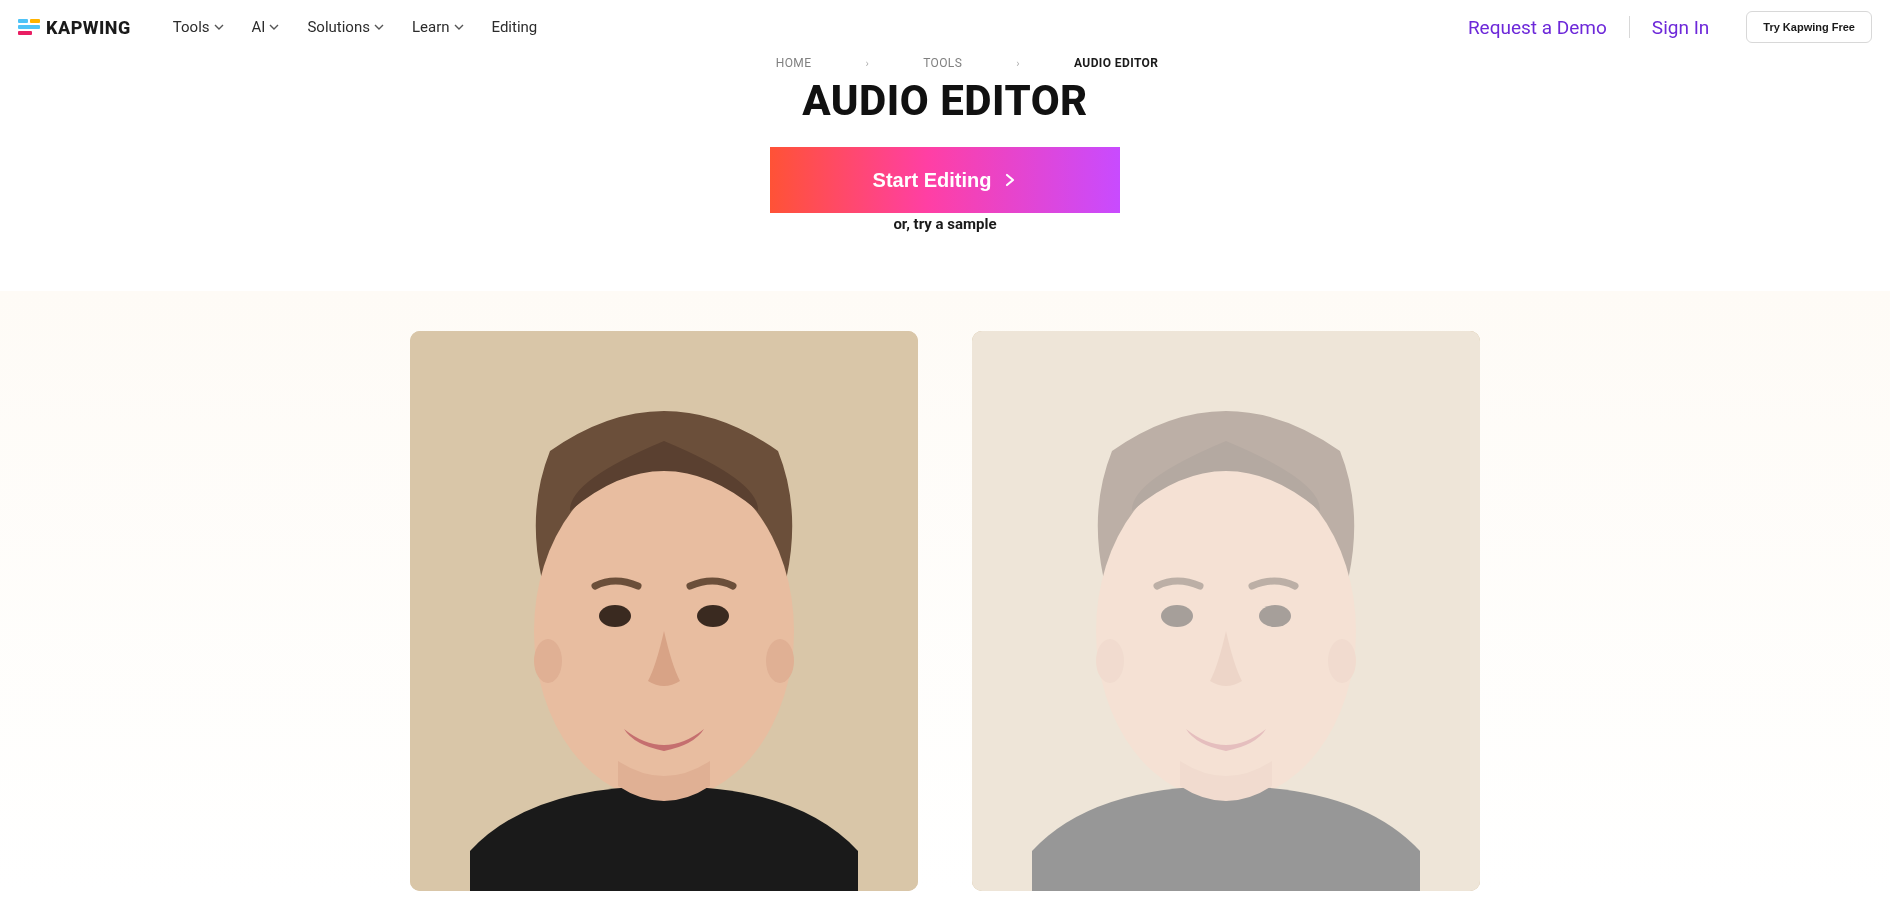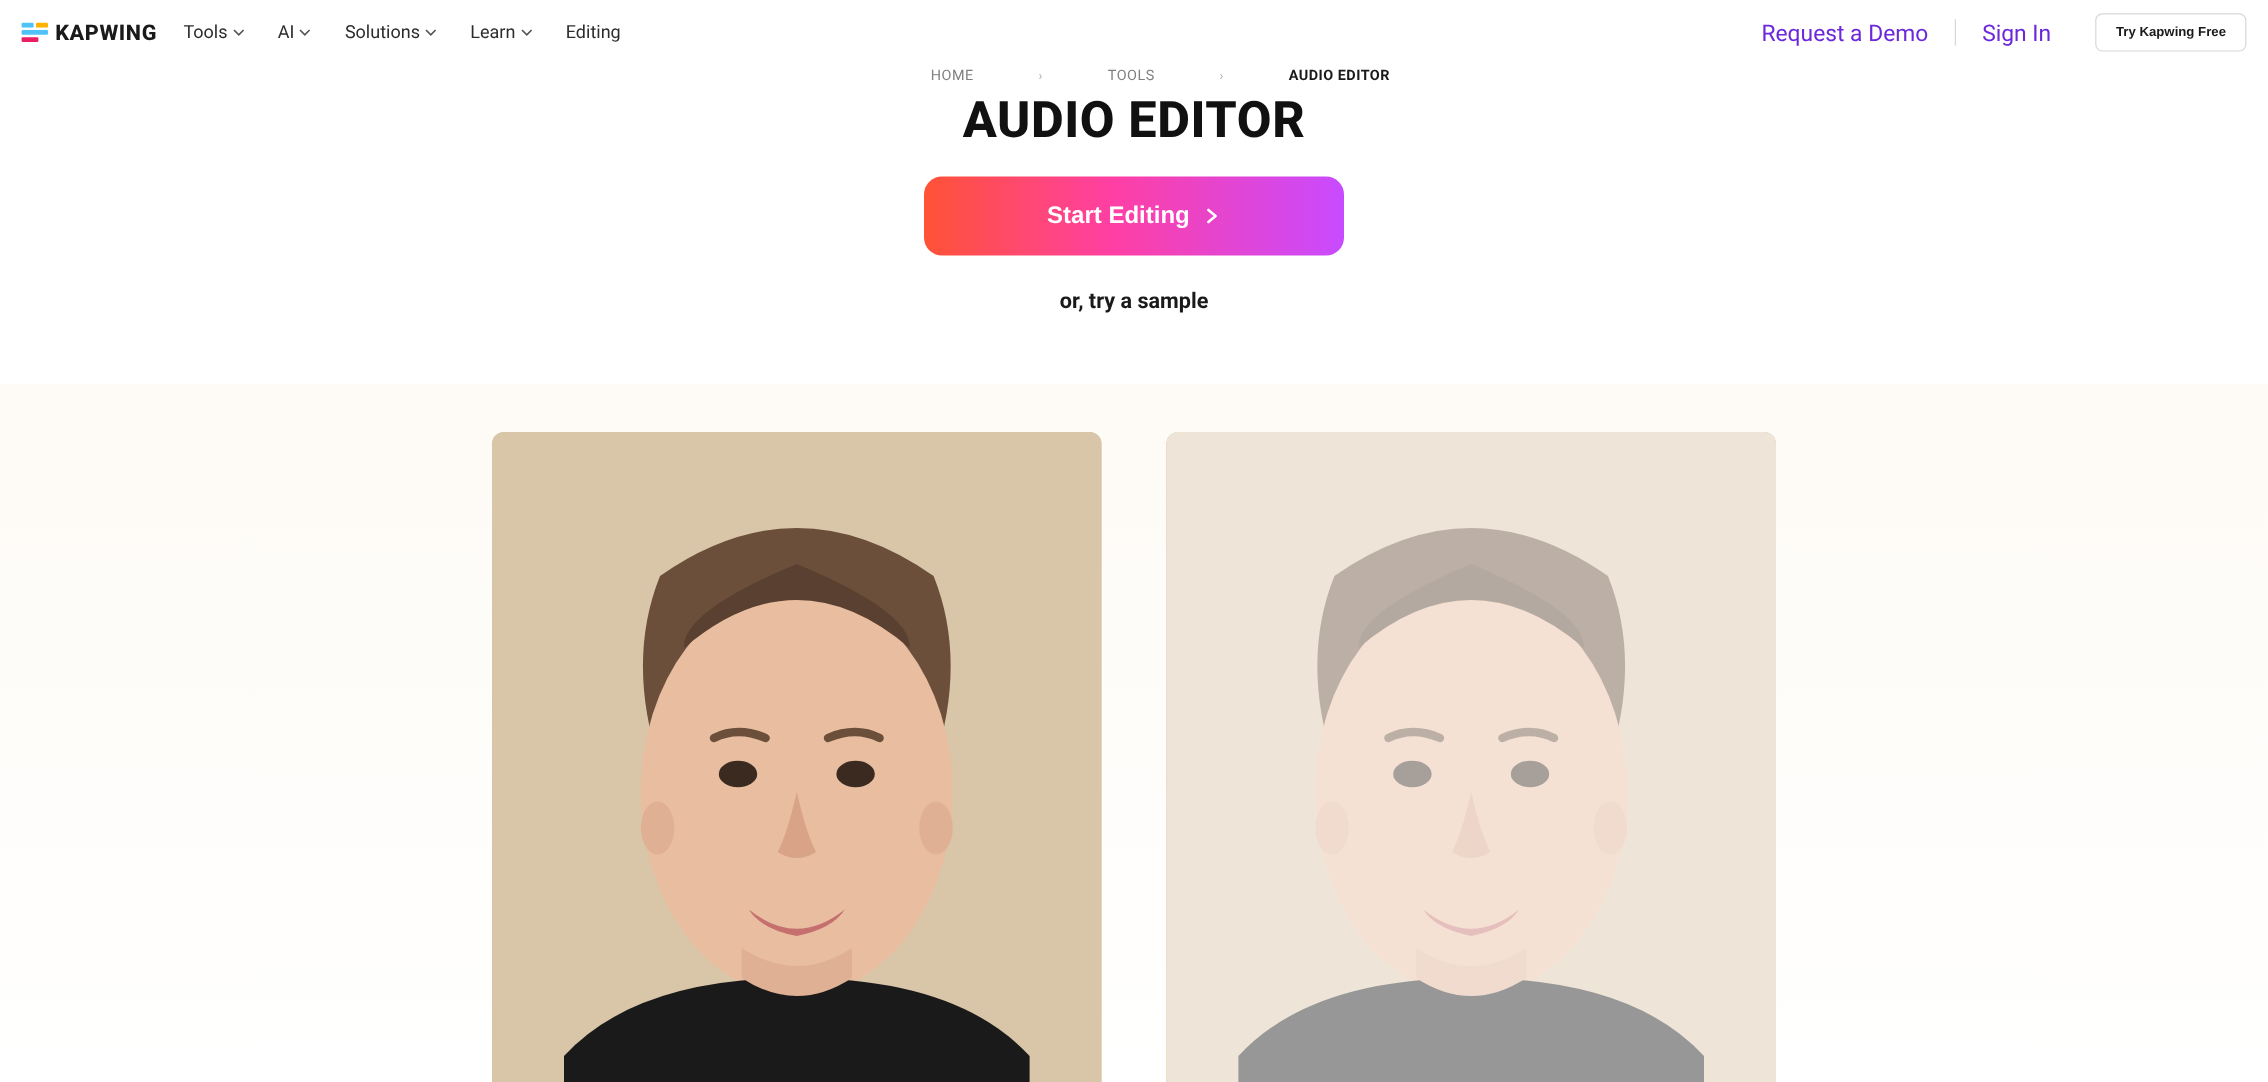--- a/index.html
+++ b/index.html
@@ -14,21 +14,21 @@
   .nav {
     display: flex;
     align-items: center;
     justify-content: space-between;
     height: 54px;
     padding: 0 18px;
   }
   .nav-left {
     display: flex;
     align-items: center;
-    gap: 22px;
+    gap: 42px;
   }
   .logo {
     display: flex;
     align-items: center;
     gap: 6px;
     cursor: pointer;
   }
   .logo-mark {
     width: 22px;
     height: 16px;
@@ -122,35 +122,35 @@
   .subtitle {
     font-size: 18px;
     color: #3a3a3a;
     margin-top: 10px;
   }
   .cta {
     margin: 22px auto 0 auto;
     width: 350px;
     height: 66px;
     border: none;
-    border-radius: 15px;
+    border-radius: 0;
     background: linear-gradient(90deg, #ff5236 0%, #ff3fa4 45%, #c84bff 100%);
     color: #fff;
     font-size: 20px;
     font-weight: 700;
     display: flex;
     align-items: center;
     justify-content: center;
     gap: 12px;
     cursor: pointer;
   }
   .cta .arrow svg { display:block; }
   .sample {
-    margin-top: 28px;
-    font-size: 18px;
+    margin-top: 2px;
+    font-size: 15px;
     font-weight: 700;
     color: #1a1a1a;
     cursor: pointer;
     display:inline-block;
   }
 
   
   .demo-wrap {
     margin-top: 58px;
     background: linear-gradient(180deg, #fefbf6 0%, #ffffff 100%);

